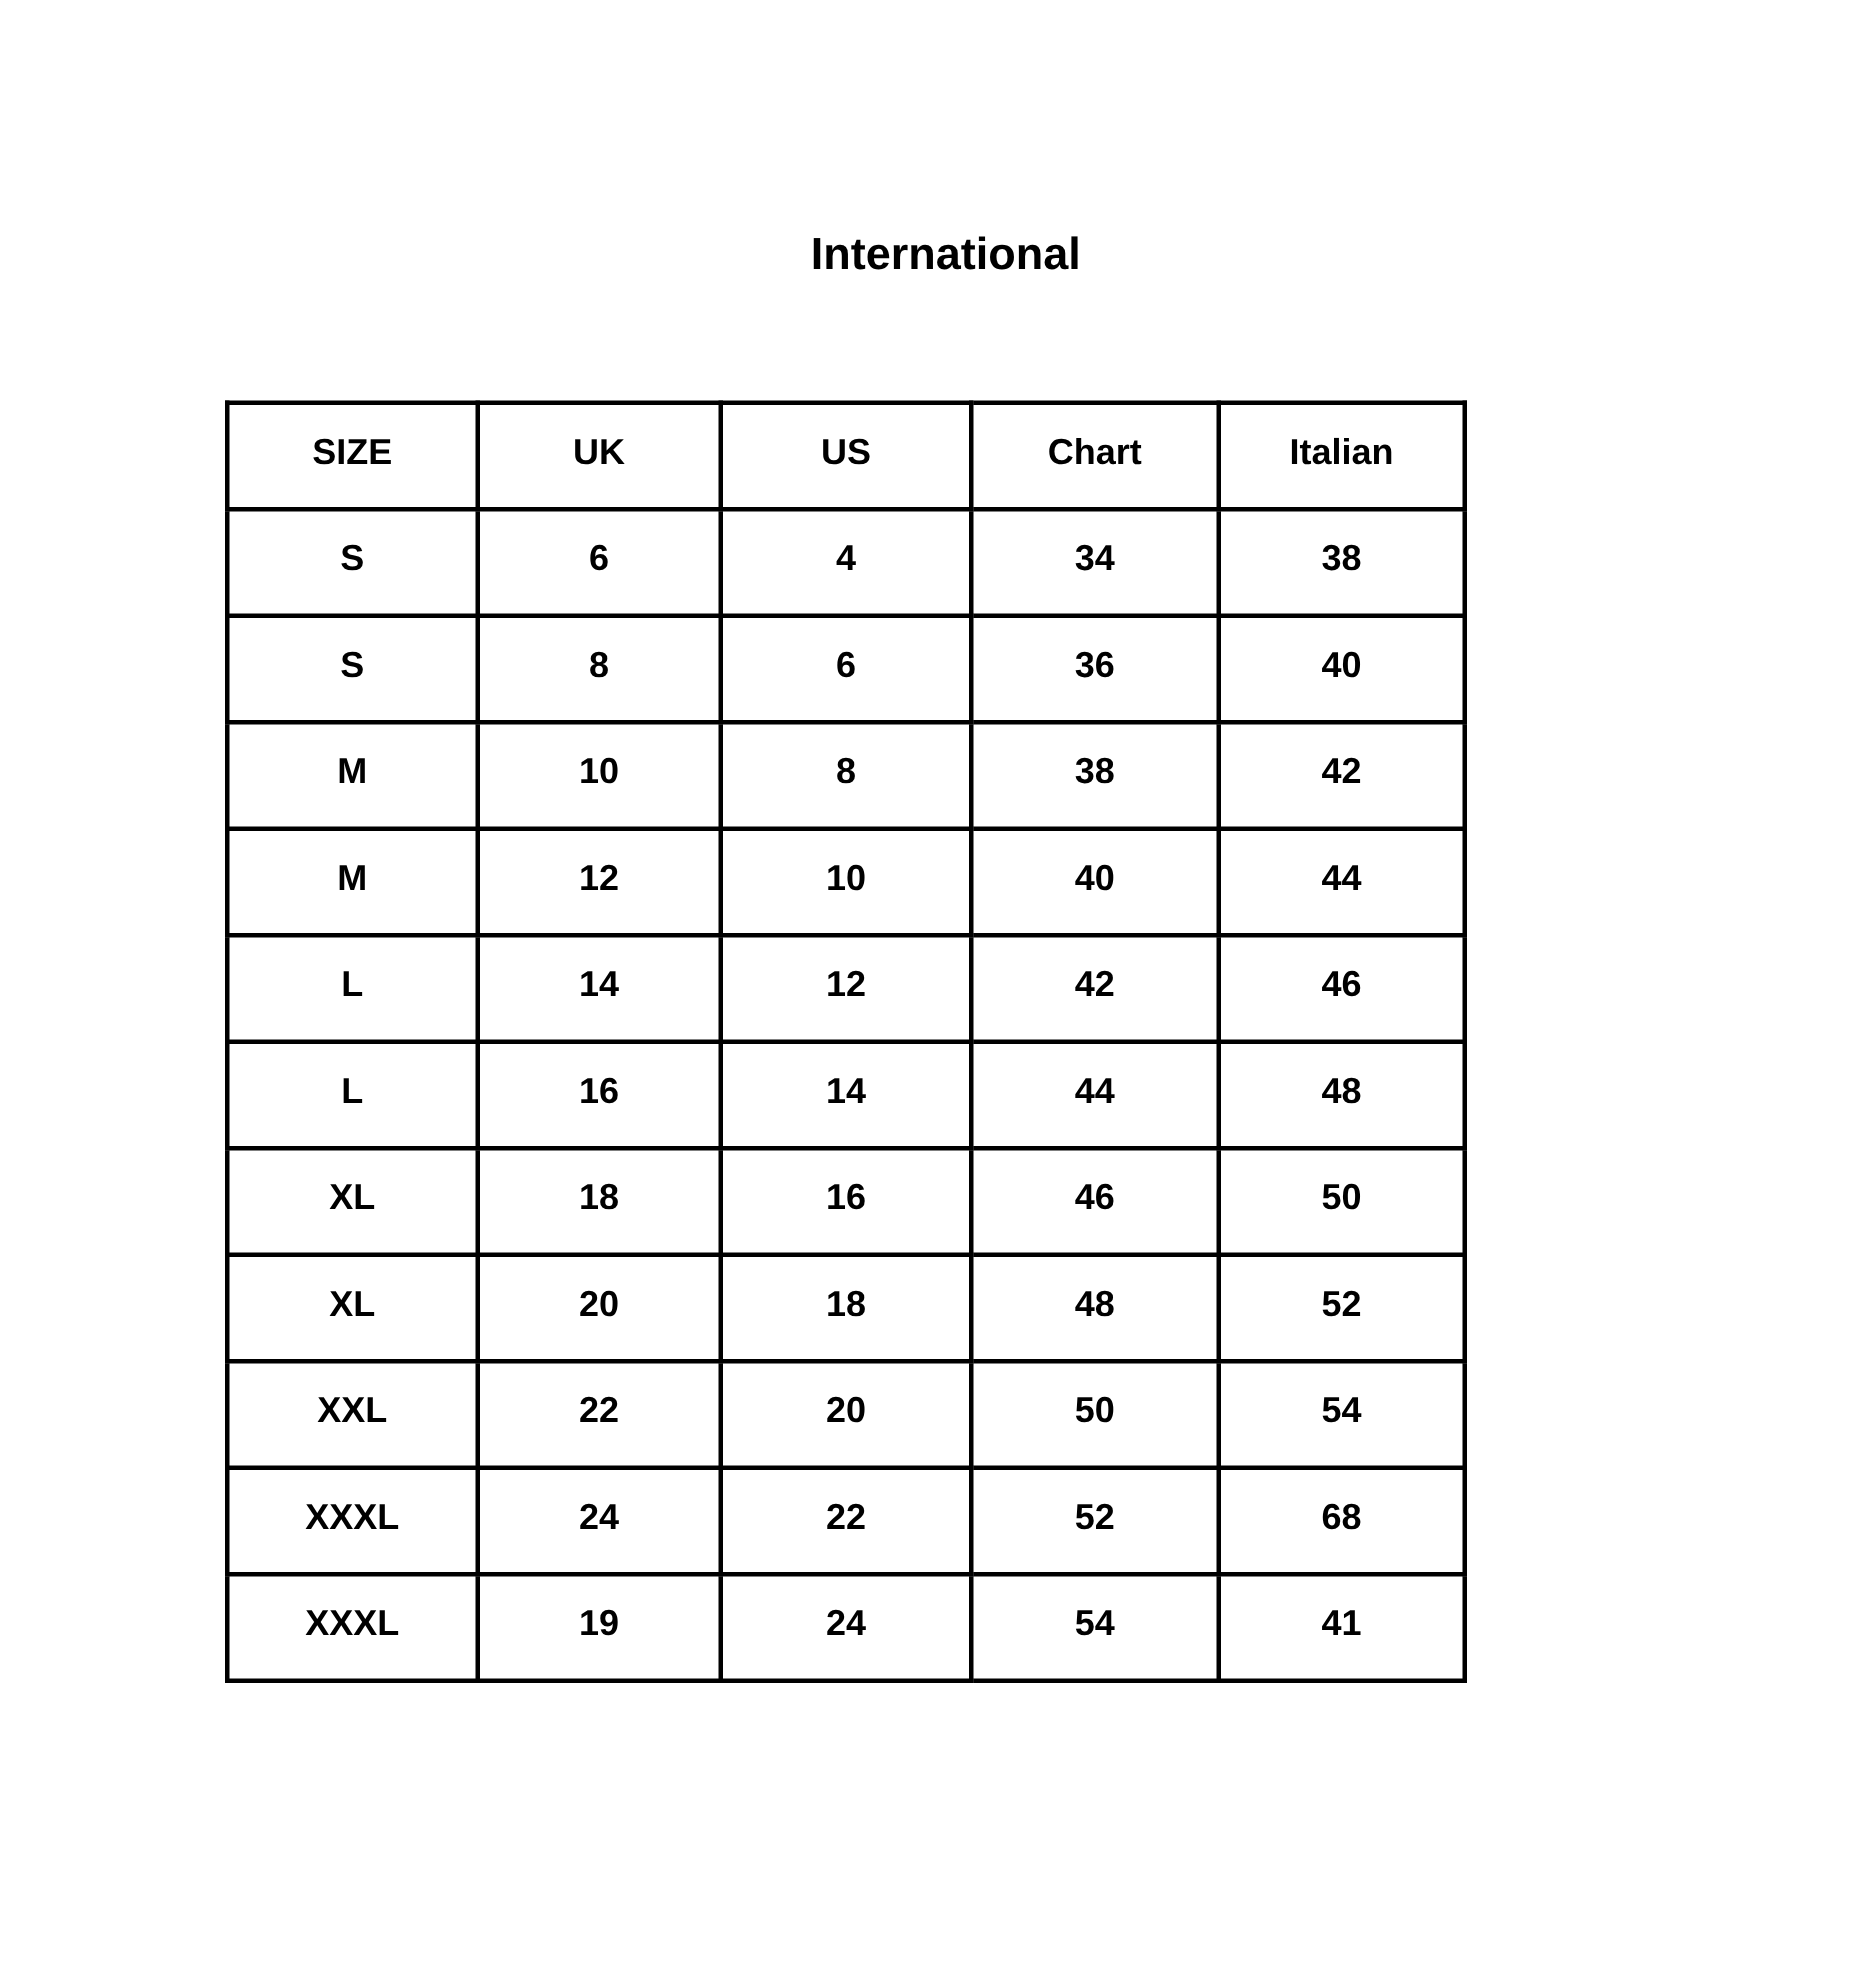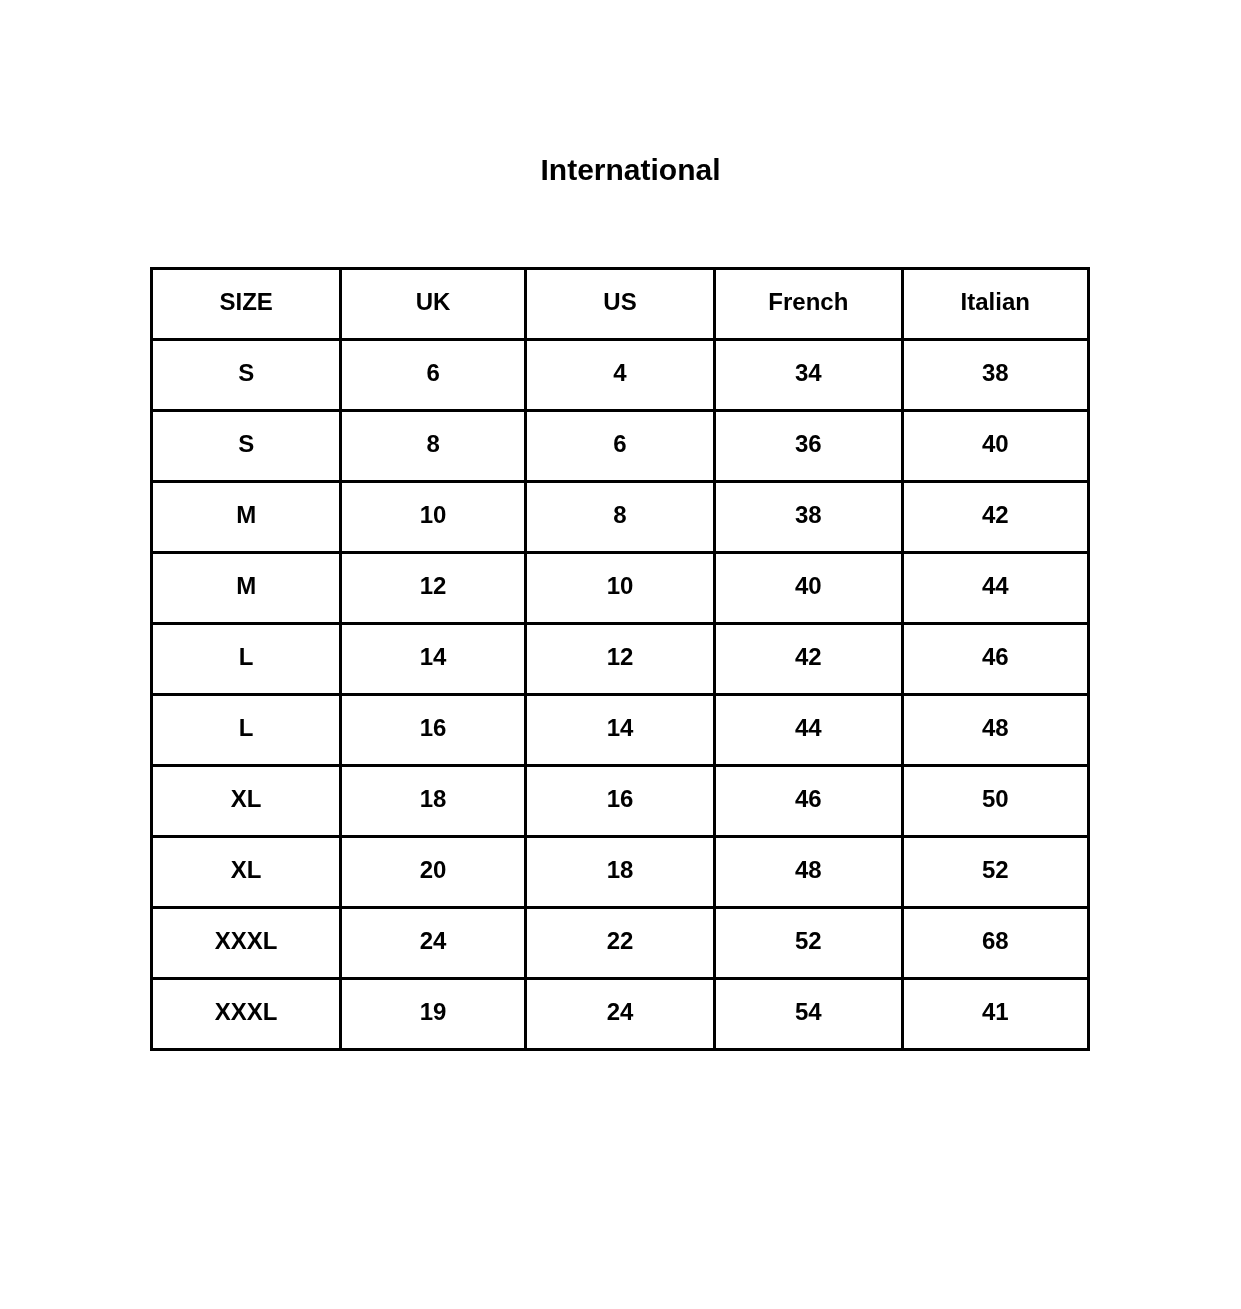--- a/index.html
+++ b/index.html
@@ -20,21 +20,21 @@
     font-size: 30px;
     font-weight: bold;
     line-height: 44px;
     color: #000000;
     padding-left: 20px;
   }
   table.size-chart {
     position: absolute;
     left: 150px;
     top: 267px;
-    width: 940px;
+    width: 828px;
     border-collapse: collapse;
     table-layout: fixed;
   }
   table.size-chart th,
   table.size-chart td {
     border: 3px solid #000000;
     text-align: center;
     vertical-align: top;
     font-size: 24px;
     font-weight: bold;
@@ -62,21 +62,21 @@
       <col class="c-uk">
       <col class="c-us">
       <col class="c-french">
       <col class="c-italian">
   </colgroup>
   <thead>
     <tr>
       <th>SIZE</th>
       <th>UK</th>
       <th>US</th>
-      <th>French</th>
+      <th>Chart</th>
       <th>Italian</th>
     </tr>
   </thead>
   <tbody>
     <tr>
       <td>S</td>
       <td>6</td>
       <td>4</td>
       <td>34</td>
       <td>38</td>
@@ -124,20 +124,27 @@
       <td>50</td>
     </tr>
     <tr>
       <td>XL</td>
       <td>20</td>
       <td>18</td>
       <td>48</td>
       <td>52</td>
     </tr>
     <tr>
+      <td>XXL</td>
+      <td>22</td>
+      <td>20</td>
+      <td>50</td>
+      <td>54</td>
+    </tr>
+    <tr>
       <td>XXXL</td>
       <td>24</td>
       <td>22</td>
       <td>52</td>
       <td>68</td>
     </tr>
     <tr>
       <td>XXXL</td>
       <td>19</td>
       <td>24</td>

